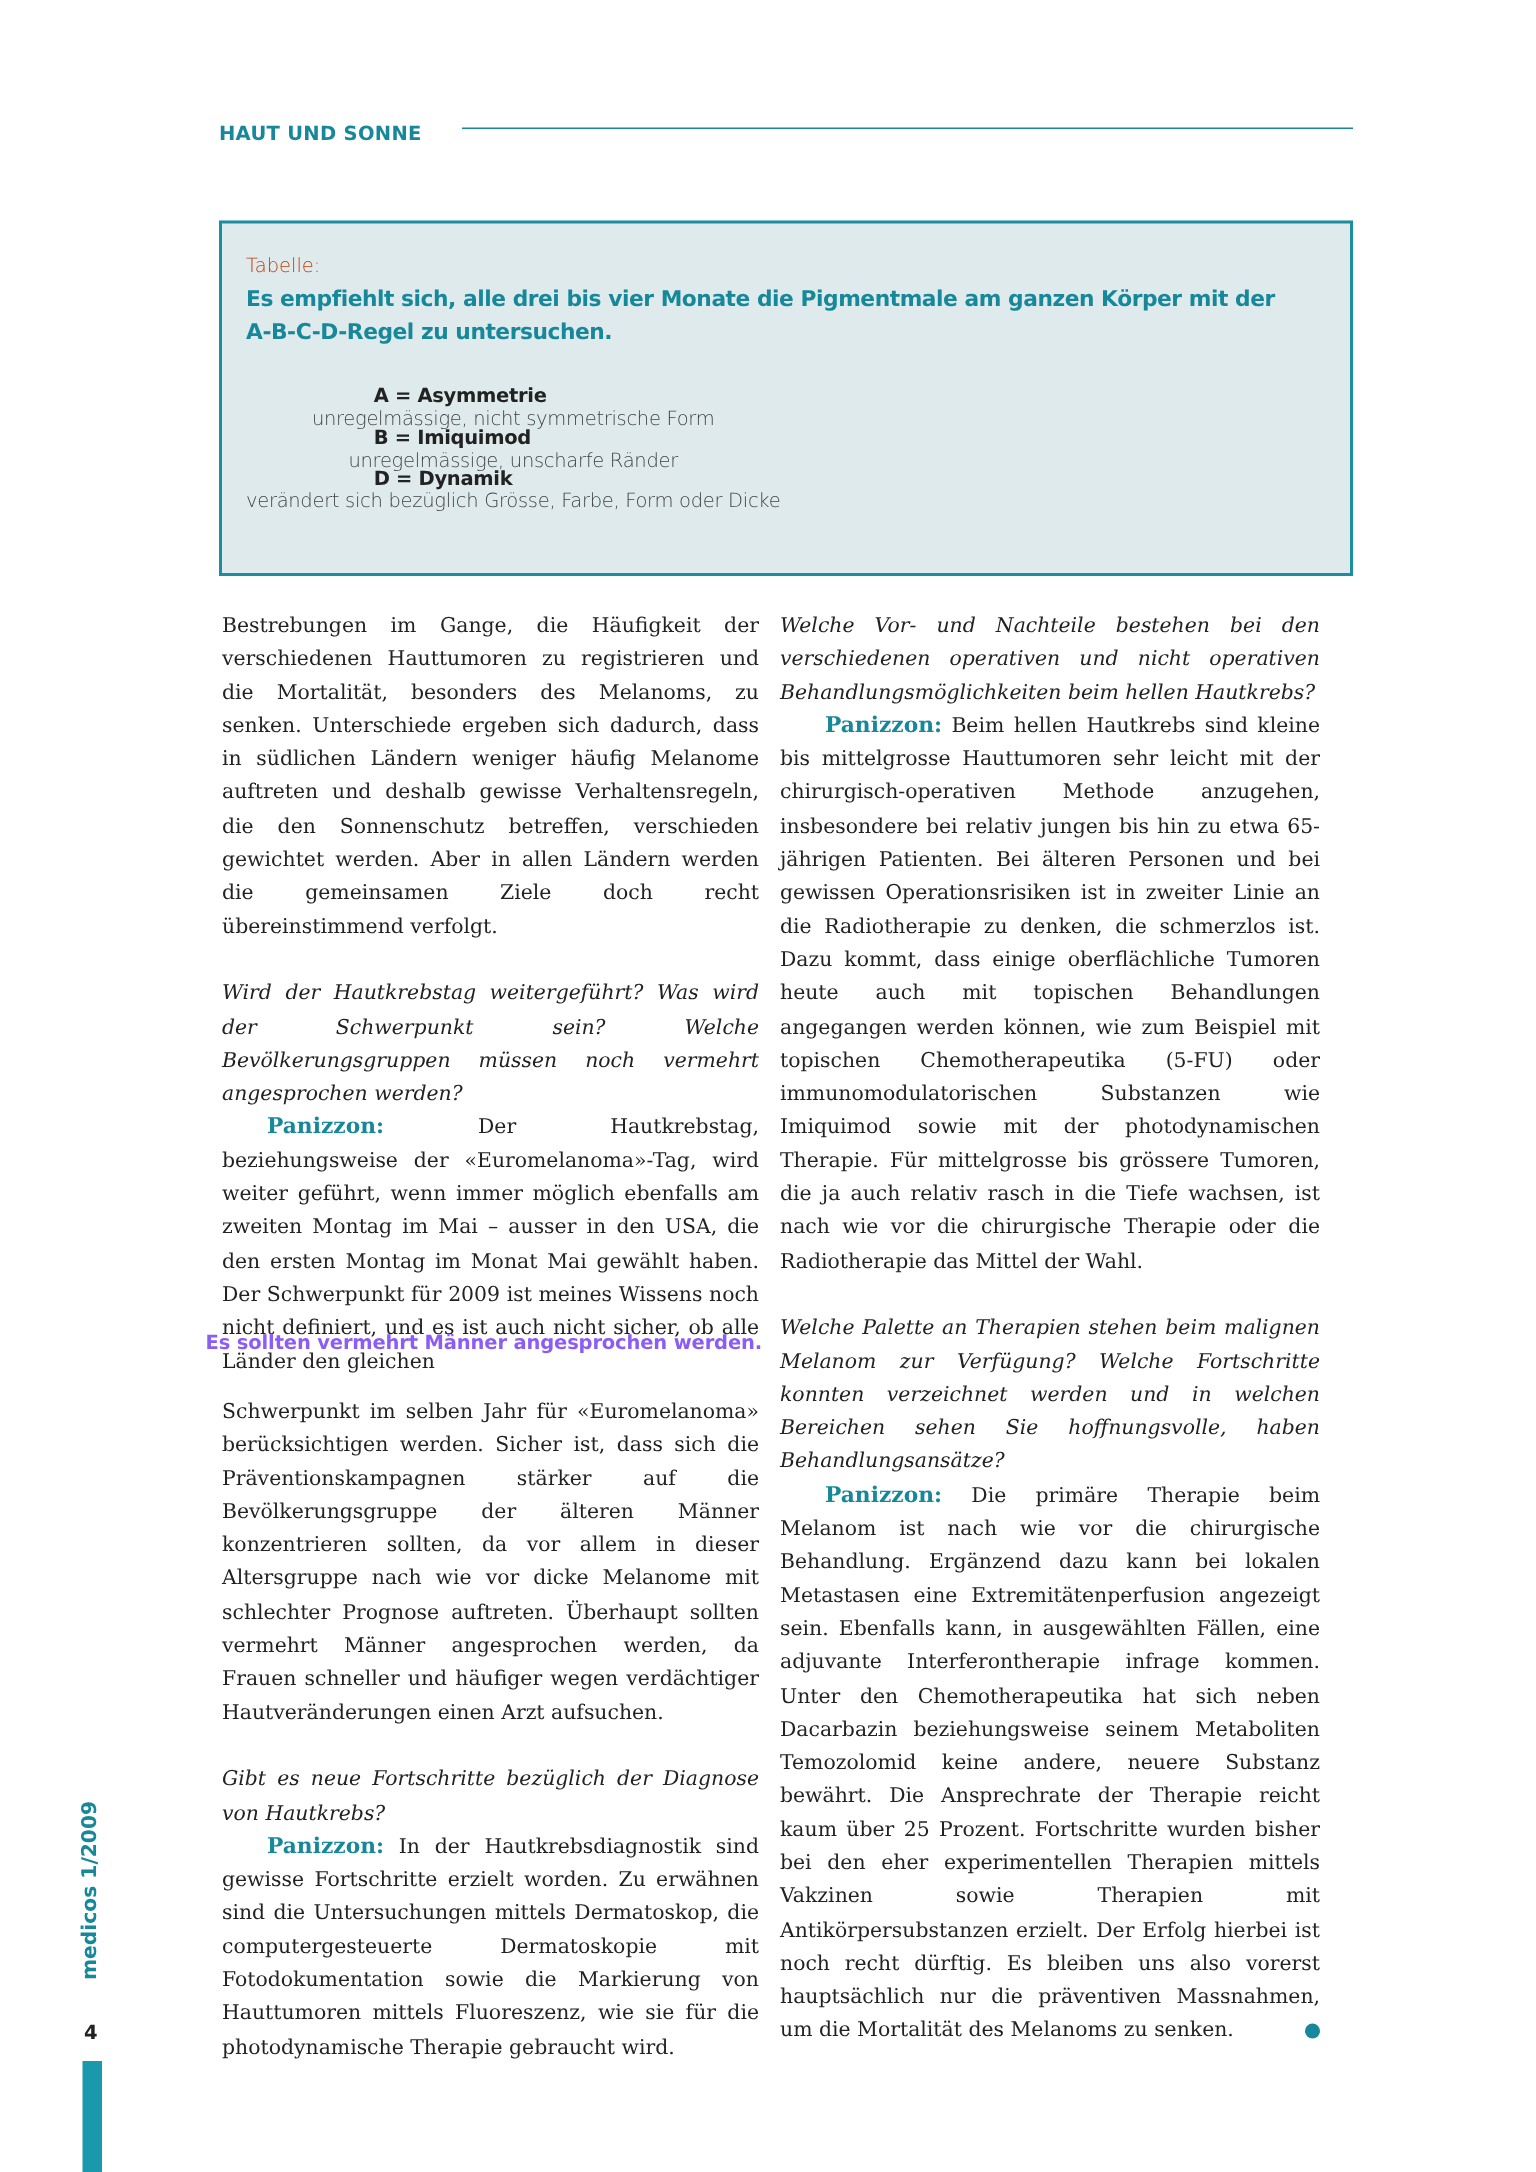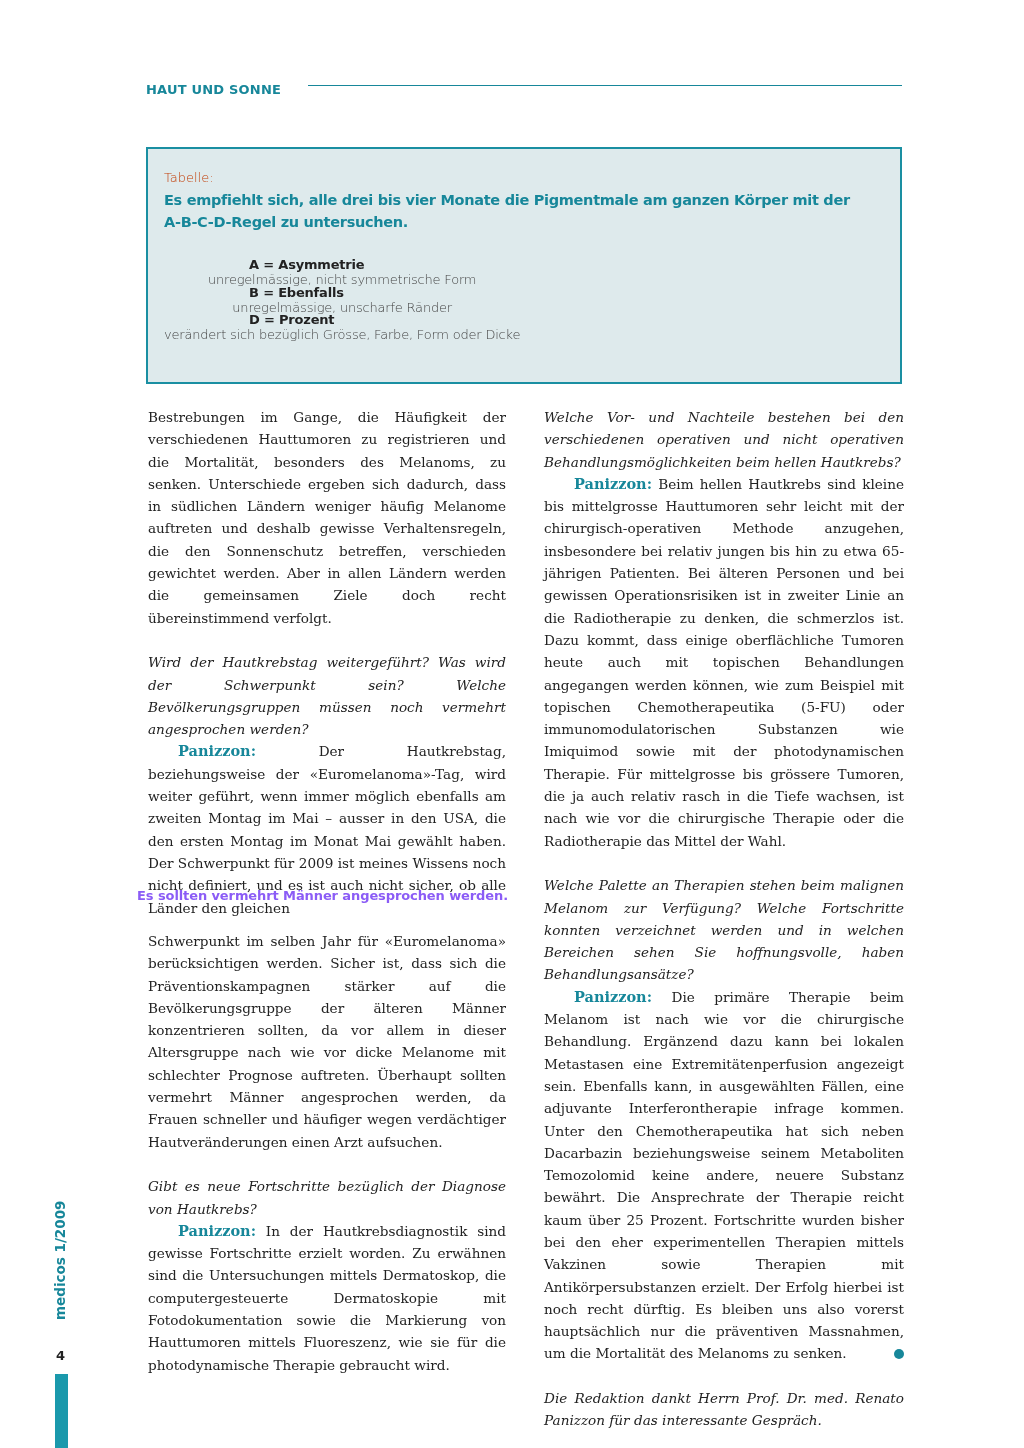--- a/index.html
+++ b/index.html
@@ -18,21 +18,21 @@
     .abcd-val { font-family: "DejaVu Sans", sans-serif; font-size: 13px; color: #444; font-weight: 300; letter-spacing: -0.2px; }
 
     .col { position: absolute; font-family: "DejaVu Serif", serif; font-size: 13.6px; line-height: 22.3px; color: #222; text-align: justify; }
     .col p { margin: 0; }
     .col .q { font-style: italic; }
     .col .ans { text-indent: 30px; }
     .col .gap { height: 22.3px; }
     .speaker { color: #17879a; font-weight: bold; font-size: 14.5px; }
     .left1 { left: 148px; top: 406px; width: 358px; }
     .left2 { left: 148px; top: 930px; width: 358px; }
-    .right { left: 544px; top: 406px; width: 360px; }
+    .right { left: 520px; top: 406px; width: 360px; }
 
     .pullquote { position: absolute; left: 98px; top: 888px; width: 410px; text-align: right; font-family: "DejaVu Sans", sans-serif; font-weight: bold; font-size: 13px; color: #8b5cf6; letter-spacing: -0.1px; }
 
     .end-dot { display: inline-block; width: 10px; height: 10px; border-radius: 50%; background: #17879a; float: right; margin-top: 7px; }
 
     .side-label { position: absolute; left: 52px; top: 1320px; transform: rotate(-90deg); transform-origin: left top; font-family: "DejaVu Sans", sans-serif; font-weight: bold; font-size: 13.5px; color: #17879a; white-space: nowrap; }
     .page-number { position: absolute; left: 56px; top: 1348px; font-family: "DejaVu Sans", sans-serif; font-weight: bold; font-size: 13px; color: #222; }
     .side-bar { position: absolute; left: 55px; top: 1374px; width: 13px; height: 74px; background: #1a99ac; }
   </style>
 </head>
@@ -45,25 +45,25 @@
 
 <div class="infobox">
   <div class="infobox-label">Tabelle:</div>
   <div class="infobox-title">Es empfiehlt sich, alle drei bis vier Monate die Pigmentmale am ganzen Körper mit der A-B-C-D-Regel zu untersuchen.</div>
   <div class="abcd">
     <div class="abcd-row">
       <span class="abcd-key">A = Asymmetrie</span>
       <span class="abcd-val">unregelmässige, nicht symmetrische Form</span>
     </div>
     <div class="abcd-row">
-      <span class="abcd-key">B = Ebenfalls</span>
+      <span class="abcd-key">B = Imiquimod</span>
       <span class="abcd-val">unregelmässige, unscharfe Ränder</span>
     </div>
     <div class="abcd-row">
-      <span class="abcd-key">D = Prozent</span>
+      <span class="abcd-key">D = Dynamik</span>
       <span class="abcd-val">verändert sich bezüglich Grösse, Farbe, Form oder Dicke</span>
     </div>
   </div>
 </div>
 
 <div class="col left1">
   <p>Bestrebungen im Gange, die Häufigkeit der verschiedenen Hauttumoren zu registrieren und die Mortalität, besonders des Melanoms, zu senken. Unterschiede ergeben sich dadurch, dass in südlichen Ländern weniger häufig Melanome auftreten und deshalb gewisse Verhaltensregeln, die den Sonnenschutz betreffen, verschieden gewichtet werden. Aber in allen Ländern werden die gemeinsamen Ziele doch recht übereinstimmend verfolgt.</p>
   <div class="gap"></div>
   <p class="q">Wird der Hautkrebstag weitergeführt? Was wird der Schwerpunkt sein? Welche Bevölkerungsgruppen müssen noch vermehrt angesprochen werden?</p>
   <p class="ans"><span class="speaker">Panizzon:</span> <span>Der Hautkrebstag, beziehungsweise der «Euromelanoma»-Tag, wird weiter geführt, wenn immer möglich ebenfalls am zweiten Montag im Mai – ausser in den USA, die den ersten Montag im Monat Mai gewählt haben. Der Schwerpunkt für 2009 ist meines Wissens noch nicht definiert, und es ist auch nicht sicher, ob alle Länder den gleichen</span></p>
@@ -78,18 +78,17 @@
   <p class="ans"><span class="speaker">Panizzon:</span> <span>In der Hautkrebsdiagnostik sind gewisse Fortschritte erzielt worden. Zu erwähnen sind die Untersuchungen mittels Dermatoskop, die computergesteuerte Dermatoskopie mit Fotodokumentation sowie die Markierung von Hauttumoren mittels Fluoreszenz, wie sie für die photodynamische Therapie gebraucht wird.</span></p>
 </div>
 
 <div class="col right">
   <p class="q">Welche Vor- und Nachteile bestehen bei den verschiedenen operativen und nicht operativen Behandlungsmöglichkeiten beim hellen Hautkrebs?</p>
   <p class="ans"><span class="speaker">Panizzon:</span> <span>Beim hellen Hautkrebs sind kleine bis mittelgrosse Hauttumoren sehr leicht mit der chirurgisch-operativen Methode anzugehen, insbesondere bei relativ jungen bis hin zu etwa 65-jährigen Patienten. Bei älteren Personen und bei gewissen Operationsrisiken ist in zweiter Linie an die Radiotherapie zu denken, die schmerzlos ist. Dazu kommt, dass einige oberflächliche Tumoren heute auch mit topischen Behandlungen angegangen werden können, wie zum Beispiel mit topischen Chemotherapeutika (5-FU) oder immunomodulatorischen Substanzen wie Imiquimod sowie mit der photodynamischen Therapie. Für mittelgrosse bis grössere Tumoren, die ja auch relativ rasch in die Tiefe wachsen, ist nach wie vor die chirurgische Therapie oder die Radiotherapie das Mittel der Wahl.</span></p>
   <div class="gap"></div>
   <p class="q">Welche Palette an Therapien stehen beim malignen Melanom zur Verfügung? Welche Fortschritte konnten verzeichnet werden und in welchen Bereichen sehen Sie hoffnungsvolle, haben Behandlungsansätze?</p>
   <p class="ans"><span class="speaker">Panizzon:</span> <span>Die primäre Therapie beim Melanom ist nach wie vor die chirurgische Behandlung. Ergänzend dazu kann bei lokalen Metastasen eine Extremitätenperfusion angezeigt sein. Ebenfalls kann, in ausgewählten Fällen, eine adjuvante Interferontherapie infrage kommen. Unter den Chemotherapeutika hat sich neben Dacarbazin beziehungsweise seinem Metaboliten Temozolomid keine andere, neuere Substanz bewährt. Die Ansprechrate der Therapie reicht kaum über 25 Prozent. Fortschritte wurden bisher bei den eher experimentellen Therapien mittels Vakzinen sowie Therapien mit Antikörpersubstanzen erzielt. Der Erfolg hierbei ist noch recht dürftig. Es bleiben uns also vorerst hauptsächlich nur die präventiven Massnahmen, um die Mortalität des Melanoms zu senken.</span><span class="end-dot"></span></p>
   <div class="gap"></div>
-  <p class="q">Die Redaktion dankt Herrn Prof. Dr. med. Renato Panizzon für das interessante Gespräch.</p>
 </div>
 
 <div class="side-label">medicos 1/2009</div>
 <div class="page-number">4</div>
 <div class="side-bar"></div>
 
 </body></html>

